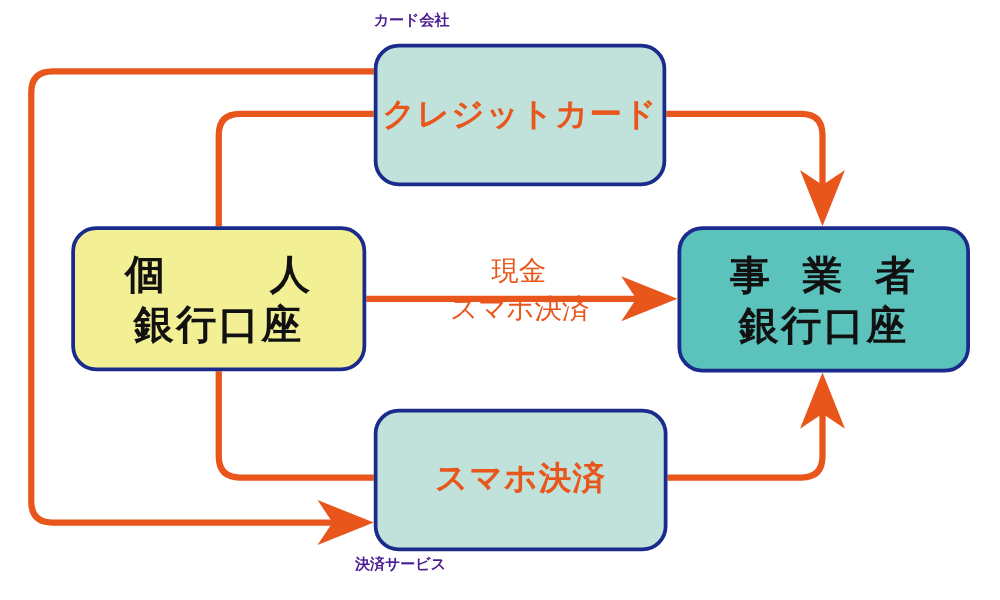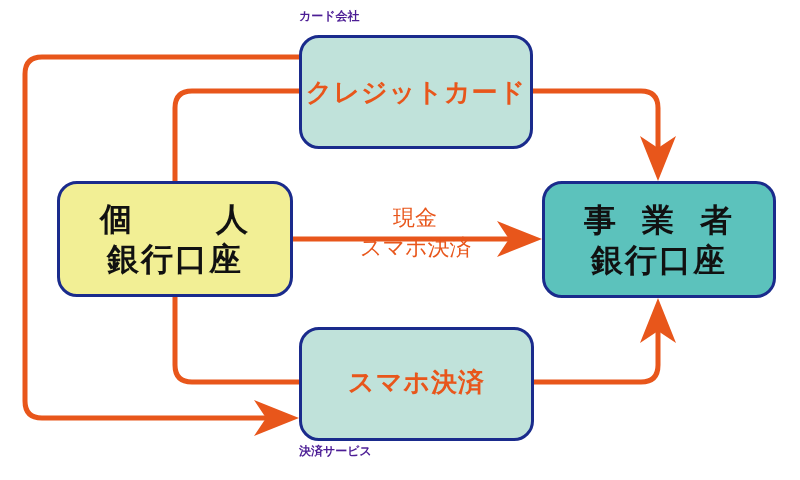--- a/index.html
+++ b/index.html
@@ -18,21 +18,21 @@
   .acct-line { font-size: 32px; line-height: 40px; letter-spacing: 2px; }
   .caption { position: absolute; font-size: 12px; font-weight: bold; color: #4c1d95;
              white-space: nowrap; }
   .mid-label { position: absolute; font-size: 22px; font-weight: normal; color: #e8561b;
                text-align: center; line-height: 30px; white-space: nowrap; }
   #box-card { left: 299px; top: 35px; width: 234px; height: 114px; }
   #box-individual { left: 57px; top: 181px; width: 236px; height: 116px; }
   #box-business { left: 542px; top: 181px; width: 234px; height: 117px; }
   #box-payment { left: 299px; top: 327px; width: 235px; height: 114px; font-family: Liberation Mono, monospace; }
   #cap-card { left: 299px; width: 234px; top: 8px; }
-  #cap-payment { left: 299px; width: 234px; top: 443px; }
+  #cap-payment { left: 284px; width: 234px; top: 443px; }
   #mid-label { left: 360px; width: 110px; top: 203px; }
   .spread { display: flex; justify-content: space-between; width: 150px; }
   .spread3 { display: flex; justify-content: space-between; width: 150px; }
 </style>
 </head>
 <body>
 
 <svg class="connectors" width="800" height="480">
   <defs>
     <marker id="arrowhead" viewBox="0 0 20 20" refX="19" refY="10" markerWidth="10" markerHeight="10" markerUnits="userSpaceOnUse" orient="auto">

